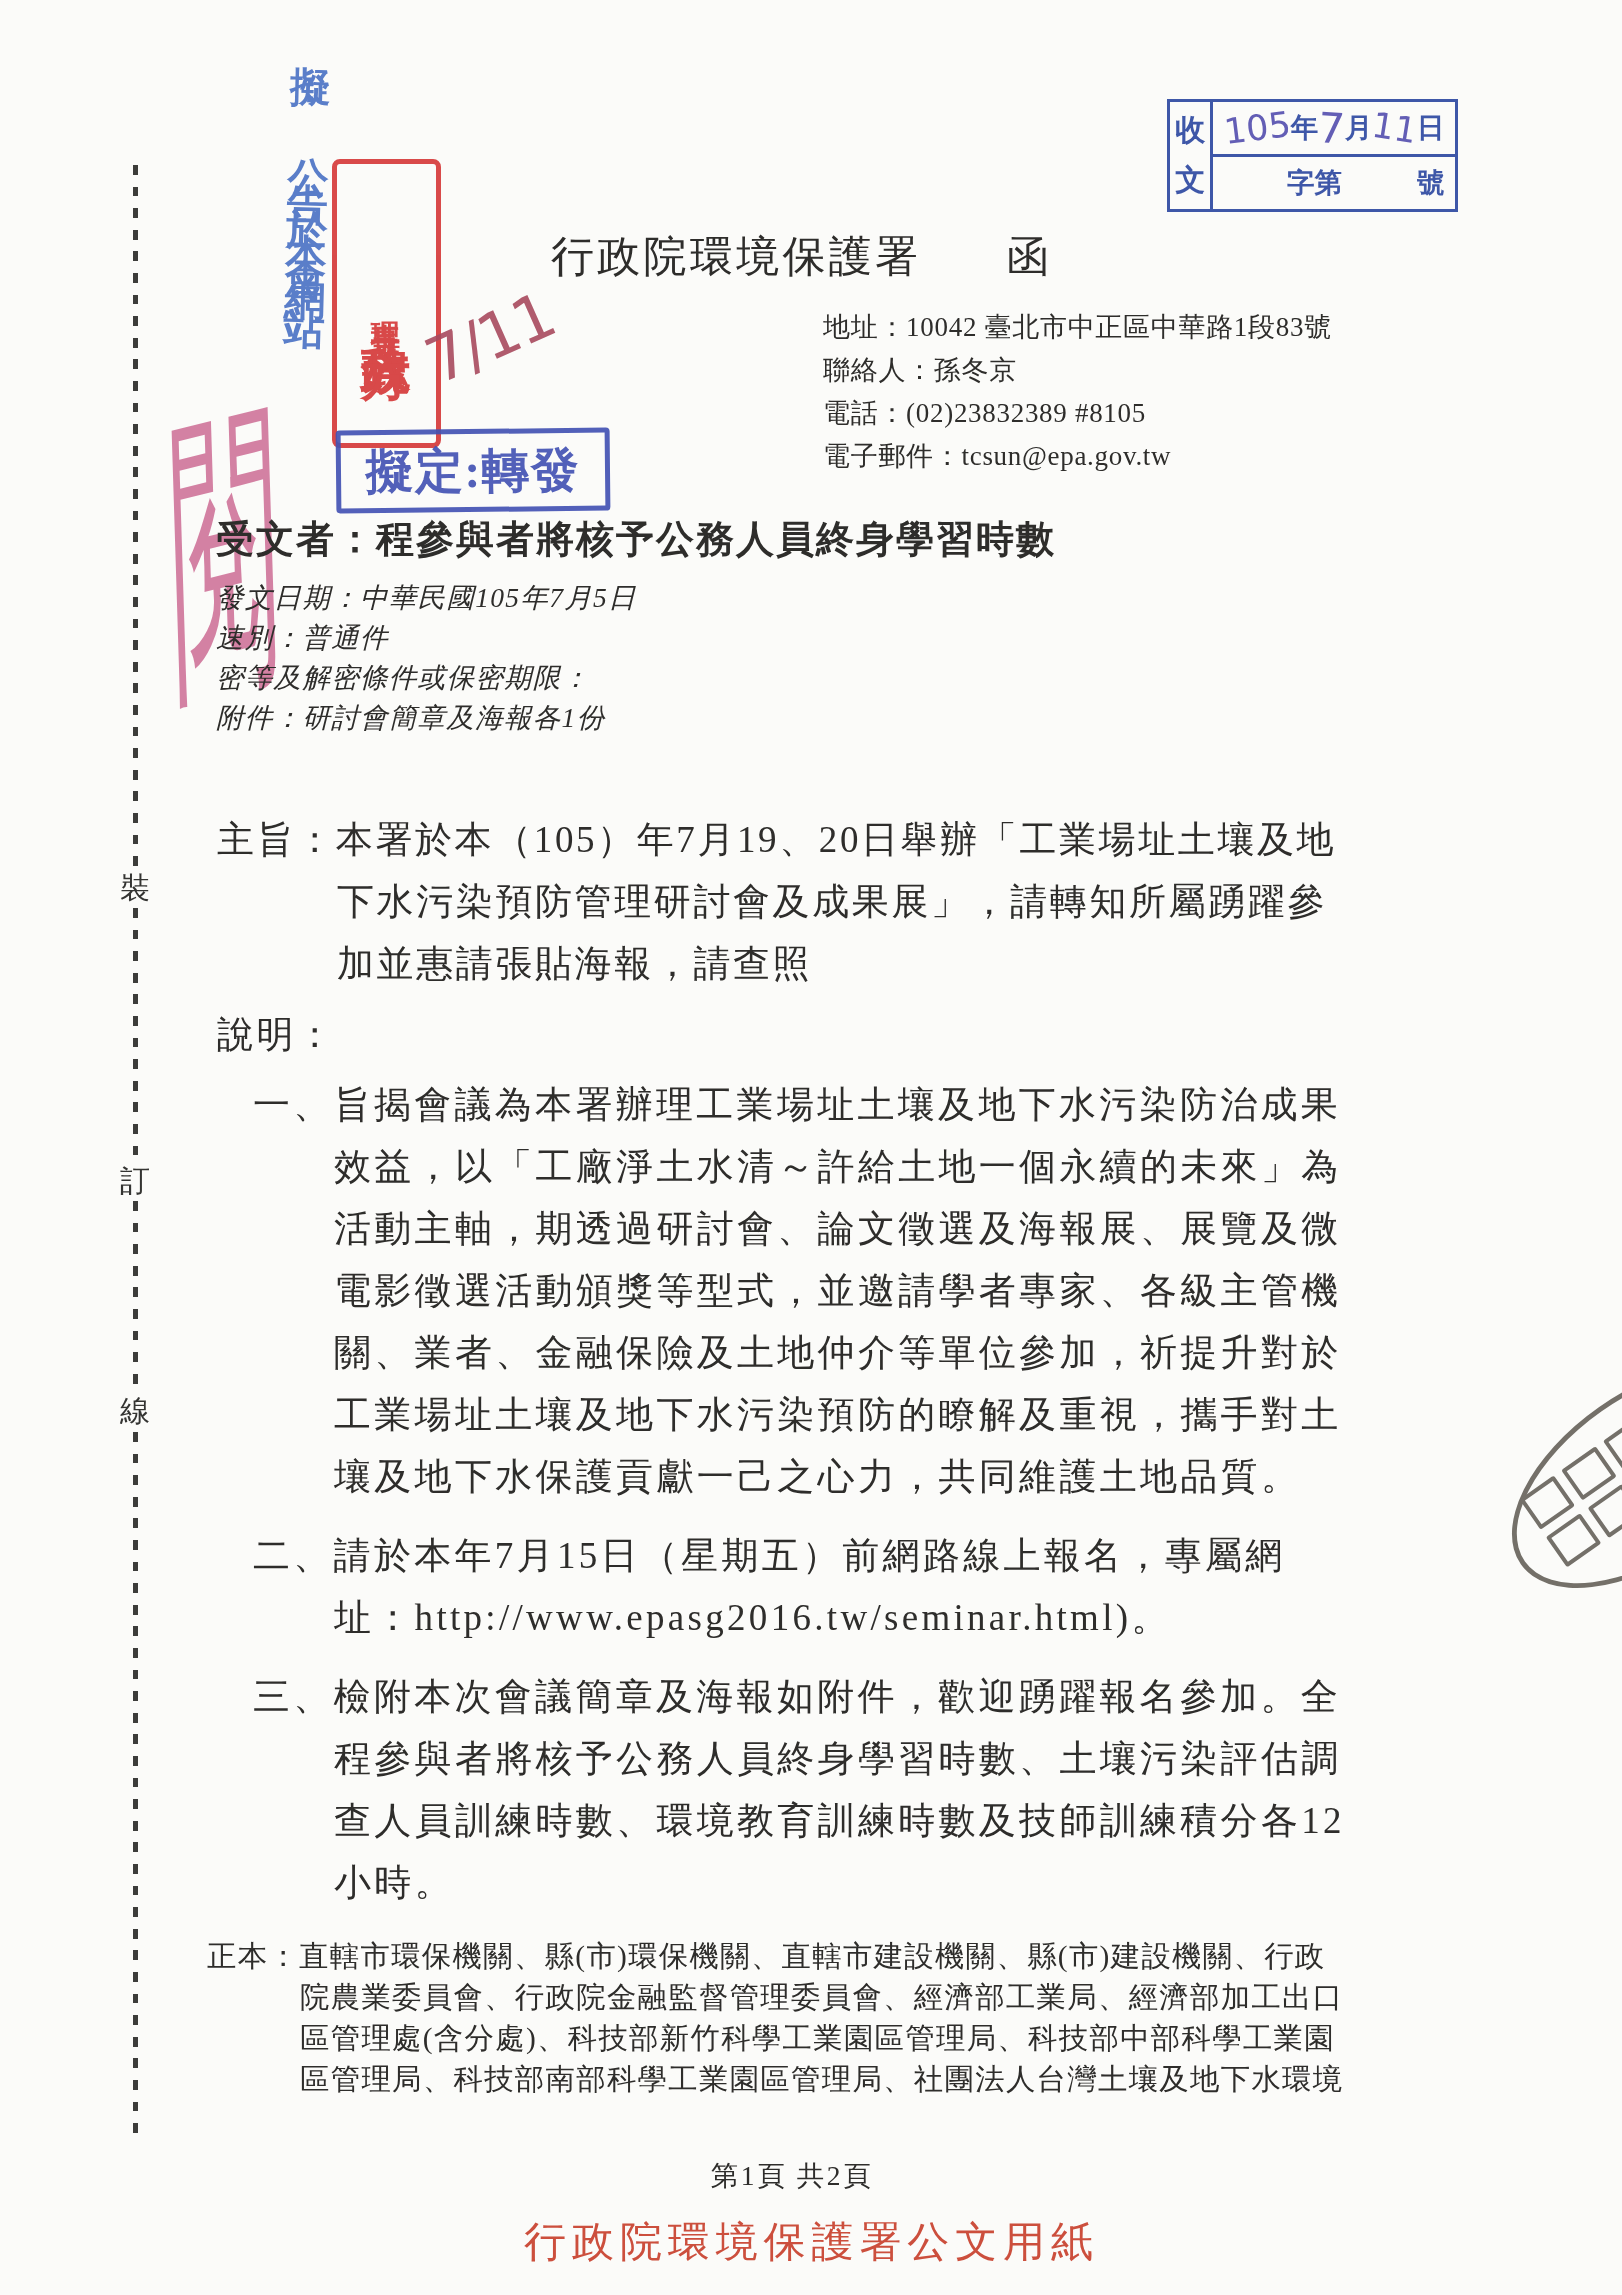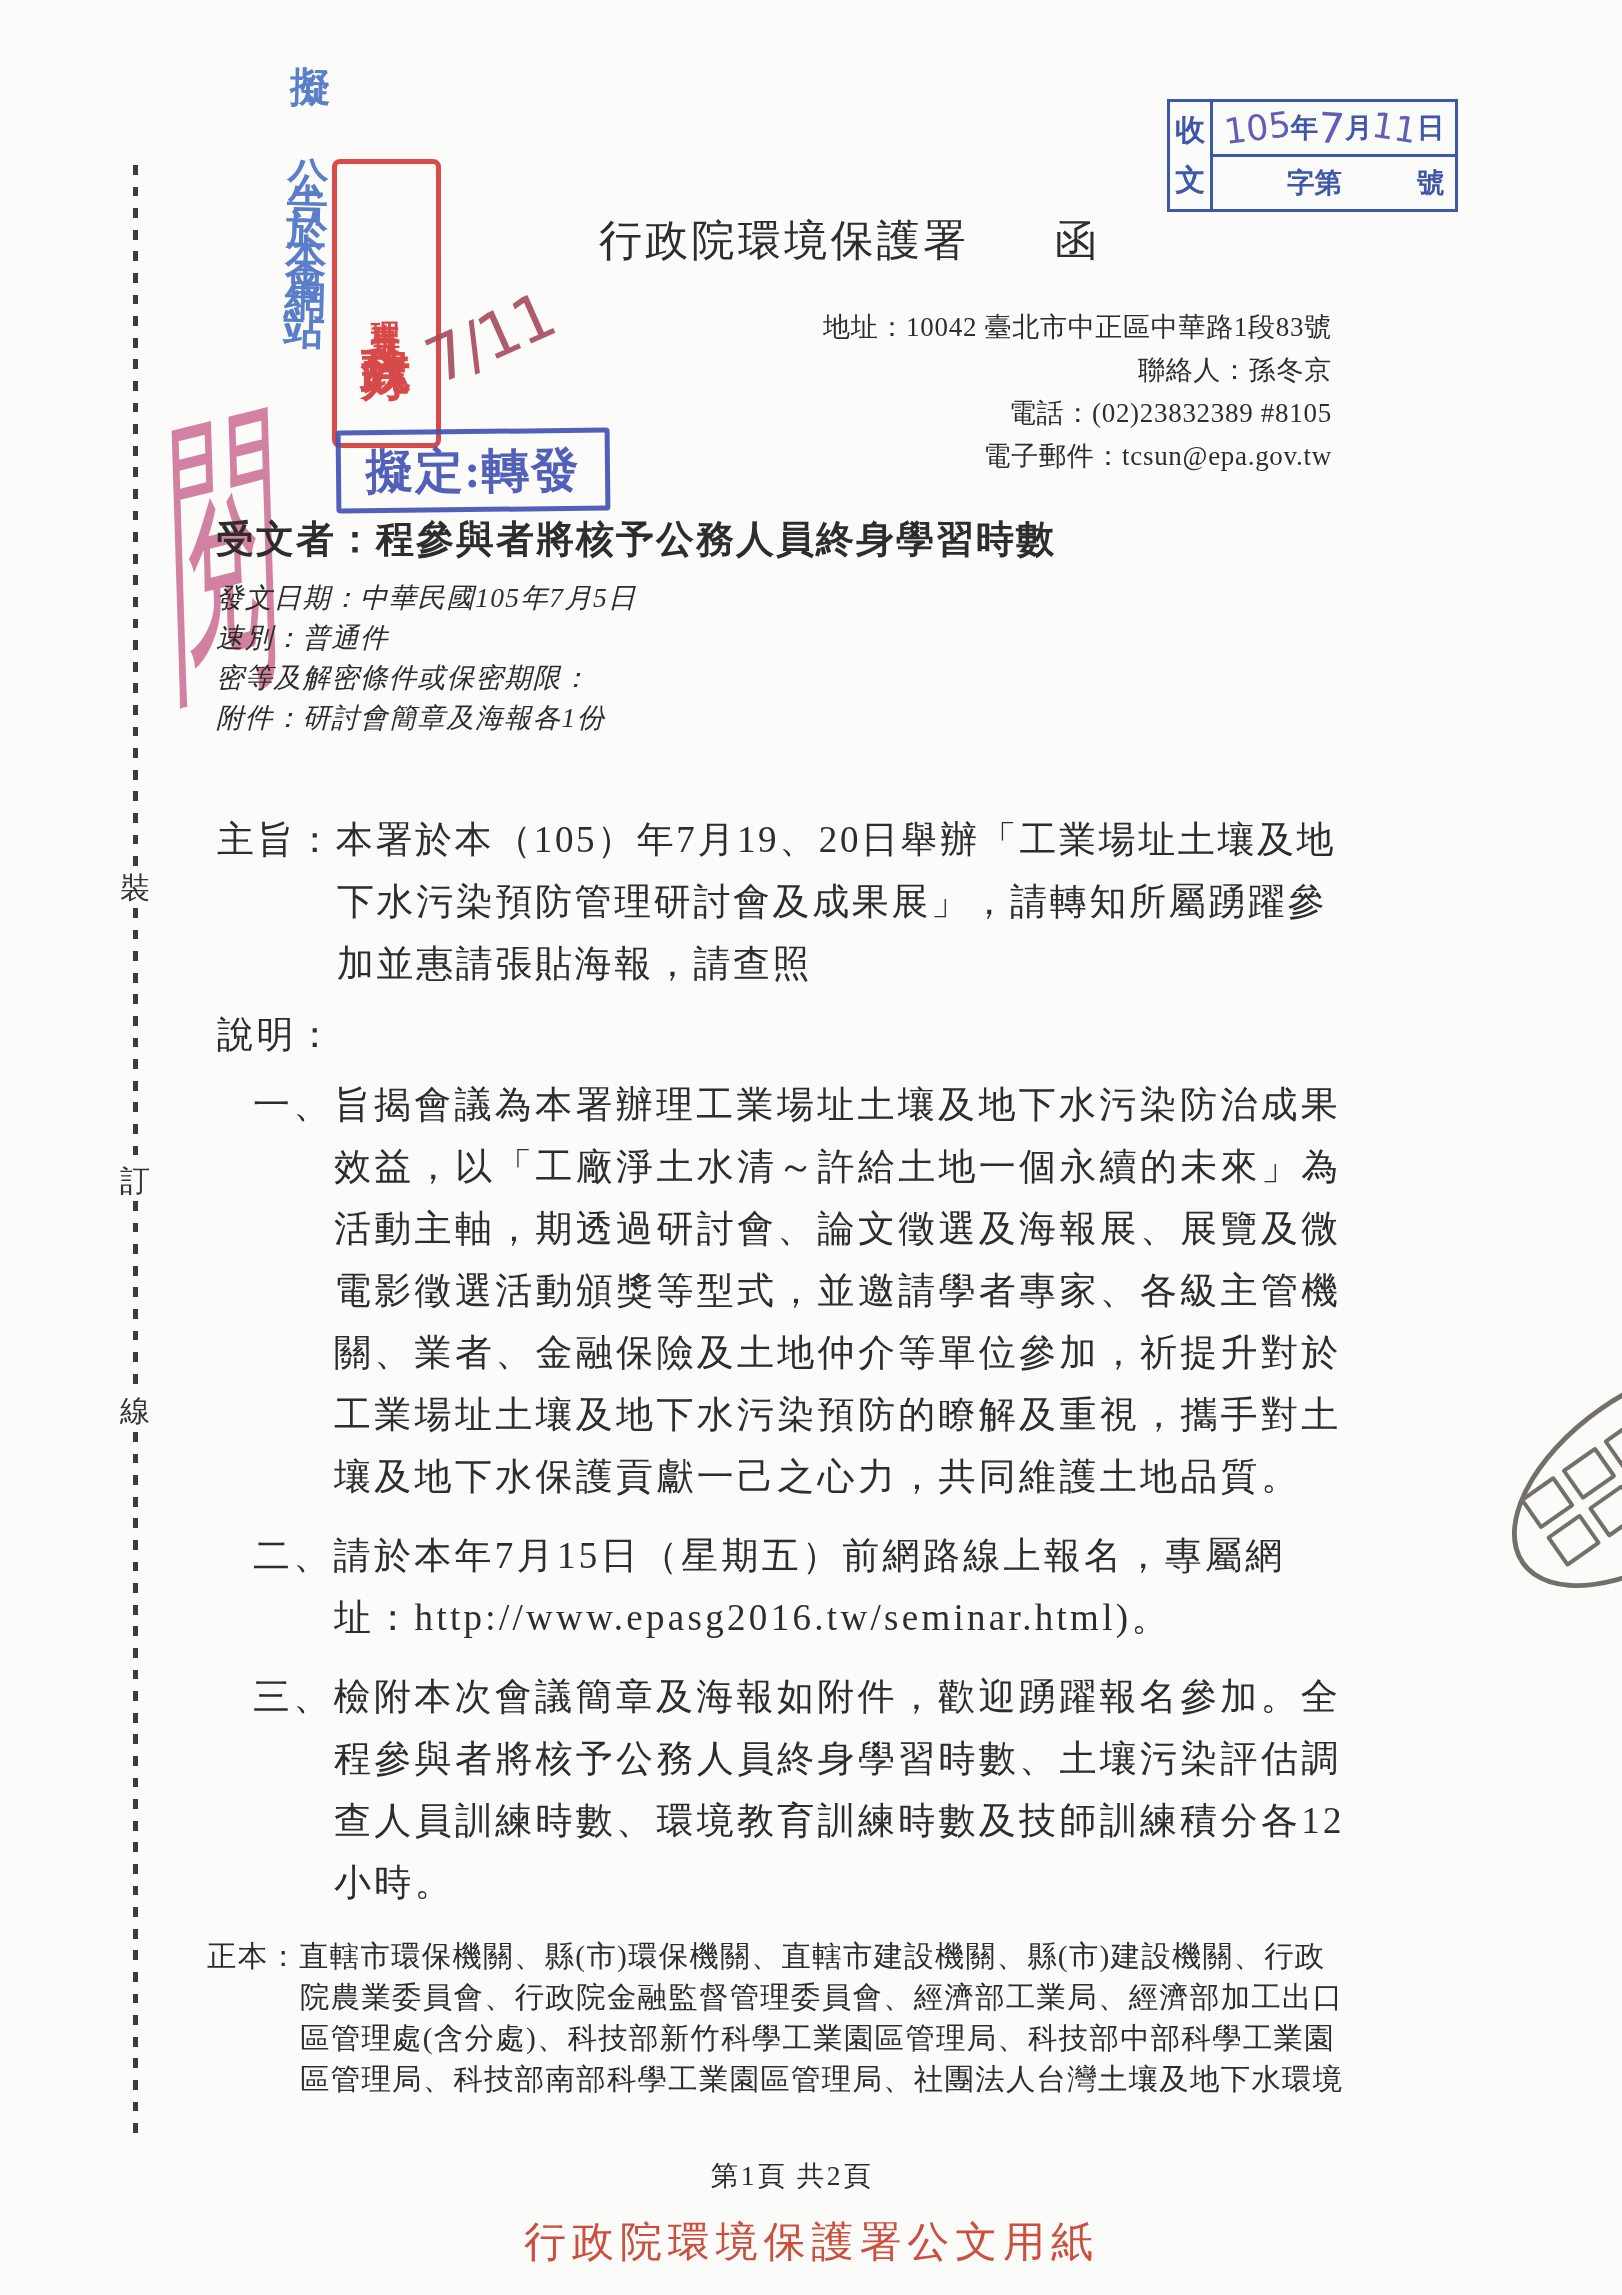--- a/index.html
+++ b/index.html
@@ -124,24 +124,24 @@
     border-radius: 3.9px;
     display: flex; align-items: center; justify-content: center;
     color: #4453b4;
     font-size: 48px; font-weight: bold;
     letter-spacing: 1.3px;
     transform: rotate(-0.6deg);
     opacity: .92;
   }
 
   
-  .title-row { position: absolute; left: 551px; top: 212px; font-size: 43px; letter-spacing: 3.3px; white-space: nowrap; margin-left: 48px; }
+  .title-row { position: absolute; left: 551px; top: 228px; font-size: 43px; letter-spacing: 3.3px; white-space: nowrap; }
   .doc-type { margin-left: 85px; }
 
-  .contact-block { position: absolute; left: 823px; top: 306px; font-size: 27px; line-height: 43px; letter-spacing: 0.7px; text-align: right; }
+  .contact-block { position: absolute; left: 823px; top: 306px; font-size: 27px; line-height: 43px; letter-spacing: 0.7px; }
 
   .recipient { position: absolute; left: 216px; top: 514px; font-size: 38px; font-weight: bold; letter-spacing: 2px; }
 
   .meta-block { position: absolute; left: 216px; top: 578px; font-size: 27.5px; line-height: 40px; letter-spacing: 1.3px; font-style: italic; }
 
   
   .subject {
     position: absolute; left: 217px; top: 809px;
     width: 1230px;
     font-size: 37px; line-height: 62px; letter-spacing: 2.6px;

